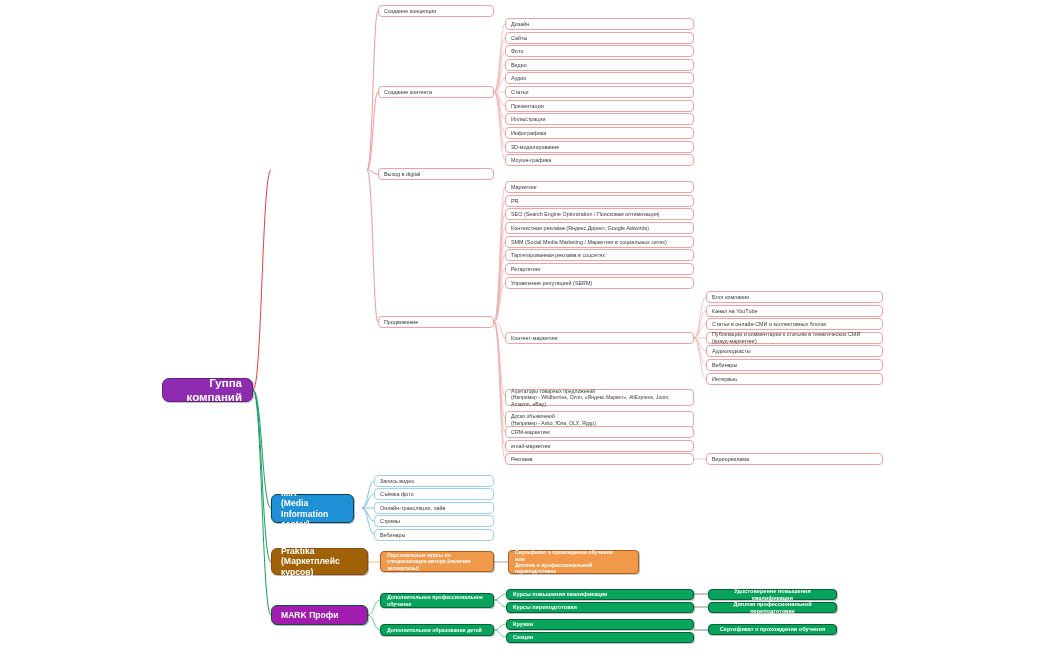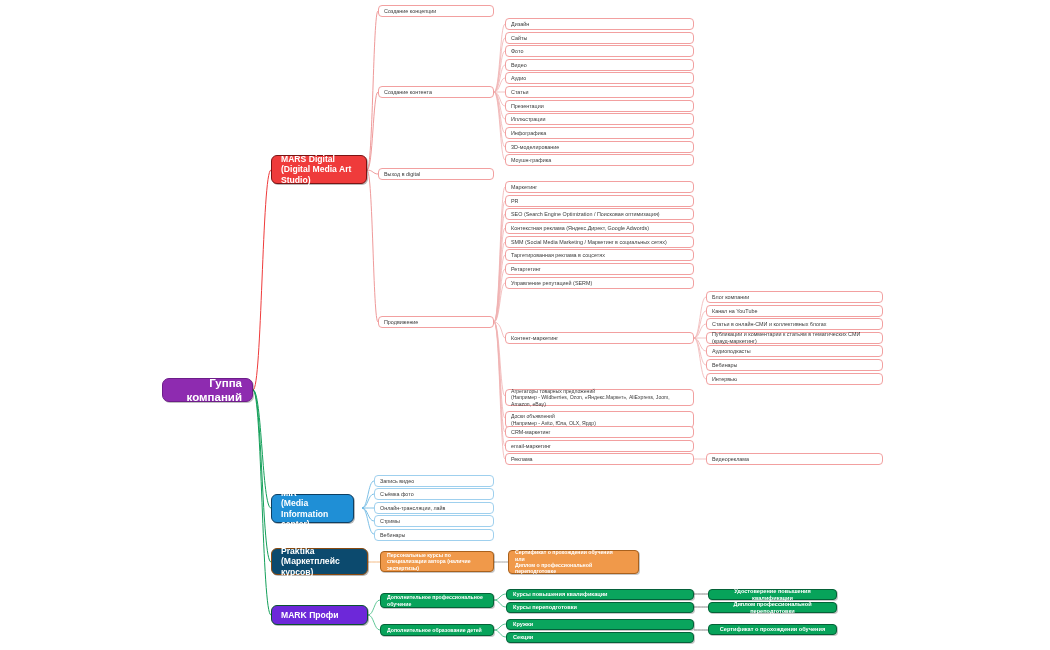--- a/index.html
+++ b/index.html
@@ -20,22 +20,22 @@
     color:#ffffff;font-weight:bold;font-size:11.5px;
     padding:0 10px;justify-content:center;
     box-shadow:1px 1px 0 rgba(0,0,0,.25);
   }
 
   
   .l1{border-radius:6px;color:#fff;font-weight:bold;font-size:8.6px;padding:0 9px;
       box-shadow:1px 1px 0 rgba(0,0,0,.28);}
   .l1.red{background:#ef3b3b;border:1px solid #7a1414;}
   .l1.blue{background:#1f8fd6;border:1px solid #0d3f63;}
-  .l1.orange{background:#0c4a6e;border:1px solid #8a4a10;}
-  .l1.green{background:#6d28d9;border:1px solid #0a5330;}
+  .l1.orange{background:#a16207;border:1px solid #8a4a10;}
+  .l1.green{background:#a21caf;border:1px solid #0a5330;}
 
   
   .leaf{border-radius:4px;background:#ffffff;font-size:5.4px;color:#3b3b3b;padding:0 5px;}
   .leaf.red{border:1px solid #f2a0a0;}
   .leaf.blue{border:1px solid #9fd0ee;}
 
   
   .fill{border-radius:4px;font-size:5.6px;font-weight:bold;color:#ffffff;padding:0 6px;
         box-shadow:1px 1px 0 rgba(0,0,0,.22);}
   .fill.orange{background:#f0994a;border:1px solid #b4succ;border:1px solid #a9611d;}
@@ -114,24 +114,20 @@
     <path d="M494 630 C 500 630, 500 637, 506 637" stroke="#4dc08a" stroke-width="0.9" fill="none"></path>
     <path d="M694 594 C 700 594, 700 594, 708 594" stroke="#777777" stroke-width="0.9" fill="none"></path>
     <path d="M694 607 C 700 607, 700 607, 708 607" stroke="#777777" stroke-width="0.9" fill="none"></path>
     <path d="M694 630 C 700 630, 700 630, 708 630" stroke="#777777" stroke-width="0.9" fill="none"></path>
   </svg>
 
   <div class="node root" style="left:162px;top:378px;width:91px;height:24px;">
     <span class="txt" style="text-align:right;">Гуппа компаний</span>
   </div>
 
-  <div class="node l1 red" style="left:271px;top:155px;width:96px;height:29px;">
-    <span class="txt">MARS Digital
-(Digital Media Art Studio)</span>
-  </div>
 
   <div class="node leaf red" style="left:378px;top:5px;width:116px;height:12px;">
     <span class="txt">Создание концепции</span>
   </div>
 
   <div class="node leaf red" style="left:378px;top:86px;width:116px;height:12px;">
     <span class="txt">Создание контента</span>
   </div>
 
   <div class="node leaf red" style="left:378px;top:168px;width:116px;height:12px;">

